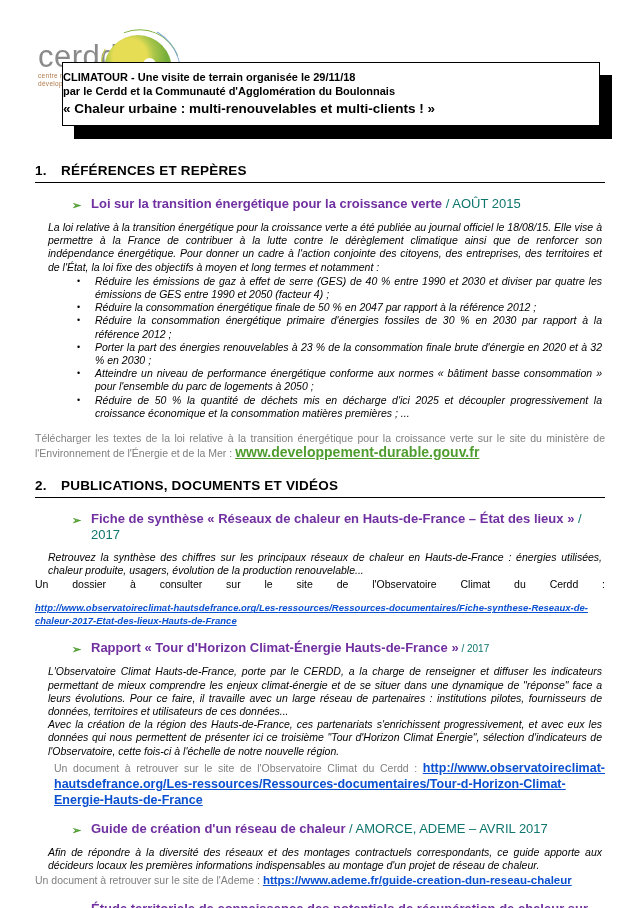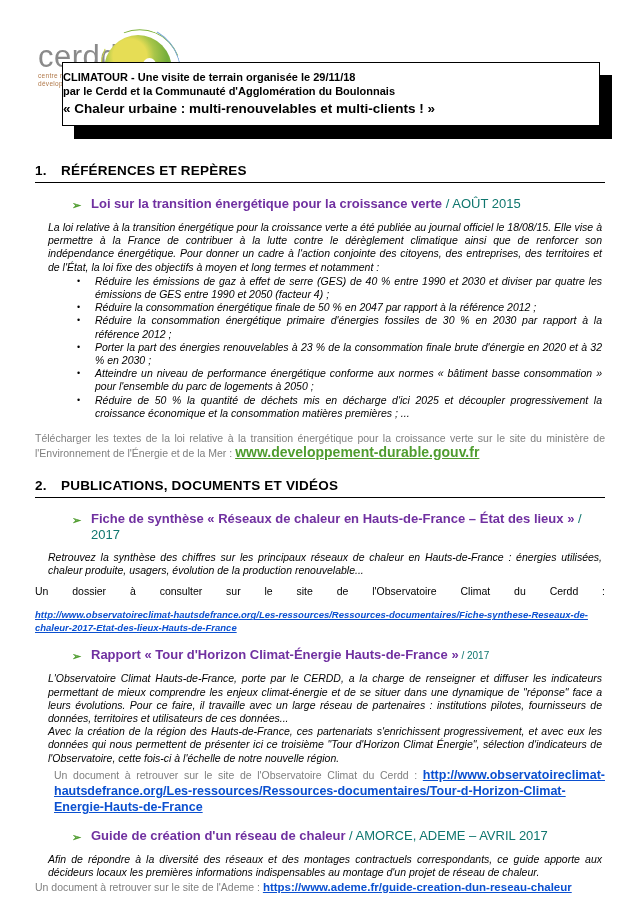--- a/index.html
+++ b/index.html
@@ -39,21 +39,21 @@
 
   .desc{font-style:italic;text-align:justify;margin:8px 3px 0 13px;font-size:10.5px;line-height:13.2px;}
   .desc.cont{margin-top:0;}
 
   .bullets{margin:1px 0 0 0;}
   .b-item{position:relative;padding-left:60px;margin-right:3px;text-align:justify;font-style:italic;font-size:10.5px;line-height:13.2px;}
   .b-dot{position:absolute;left:42px;top:0;font-style:normal;font-size:9px;}
 
   .note{color:#7f7f7f;font-size:10.5px;line-height:13.5px;text-align:justify;margin-top:12px;}
   .note.tight{margin-top:2px;}
-  .plain{color:#000;font-size:10.5px;line-height:13.5px;margin-top:8px;text-align:justify;text-align-last:justify;}
+  .plain{color:#000;font-size:10.5px;line-height:13.5px;margin-top:1px;text-align:justify;text-align-last:justify;}
 
   a{cursor:pointer;}
   .green-link{color:#4f9c2f;font-weight:bold;text-decoration:underline;font-size:14px;}
   .small-link{display:block;font-size:9.5px;font-style:italic;font-weight:bold;color:#0b50d0;text-decoration:underline;
     overflow-wrap:anywhere;line-height:12.5px;margin-top:1px;text-align:left;}
   .big-note{line-height:16px;margin-left:19px;}
   .big-link{font-size:12.5px;font-weight:bold;color:#0b50d0;text-decoration:underline;overflow-wrap:anywhere;}
   .mid-link{font-size:11.5px;font-weight:bold;color:#0b50d0;text-decoration:underline;}
 </style>
 </head>

